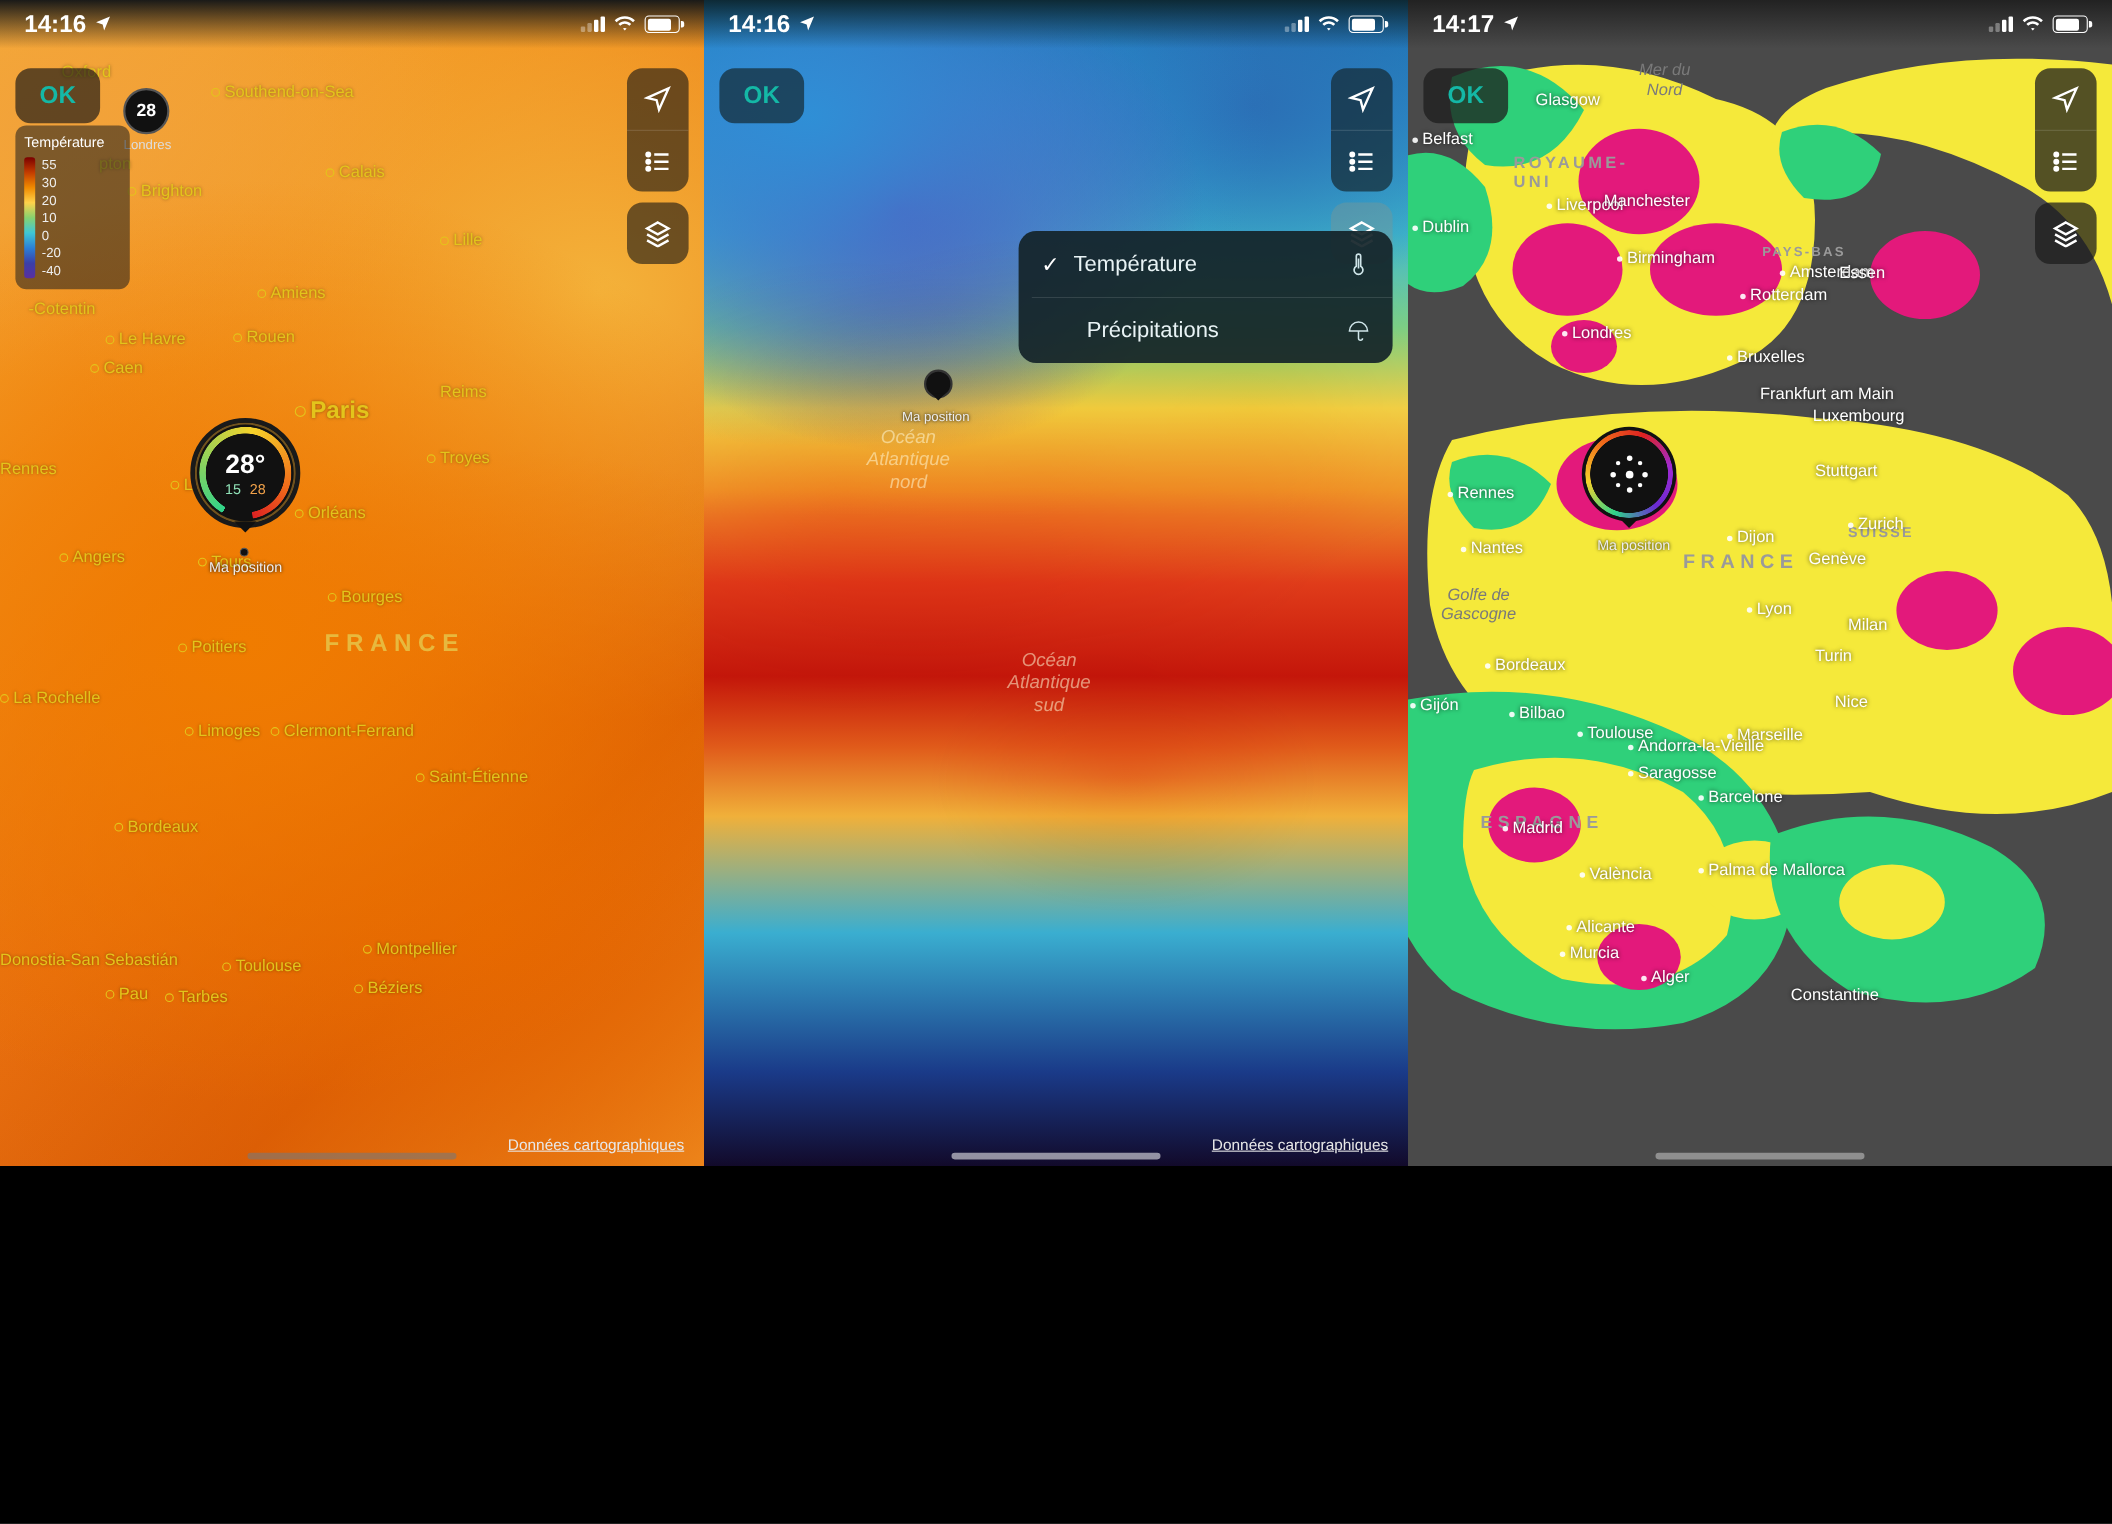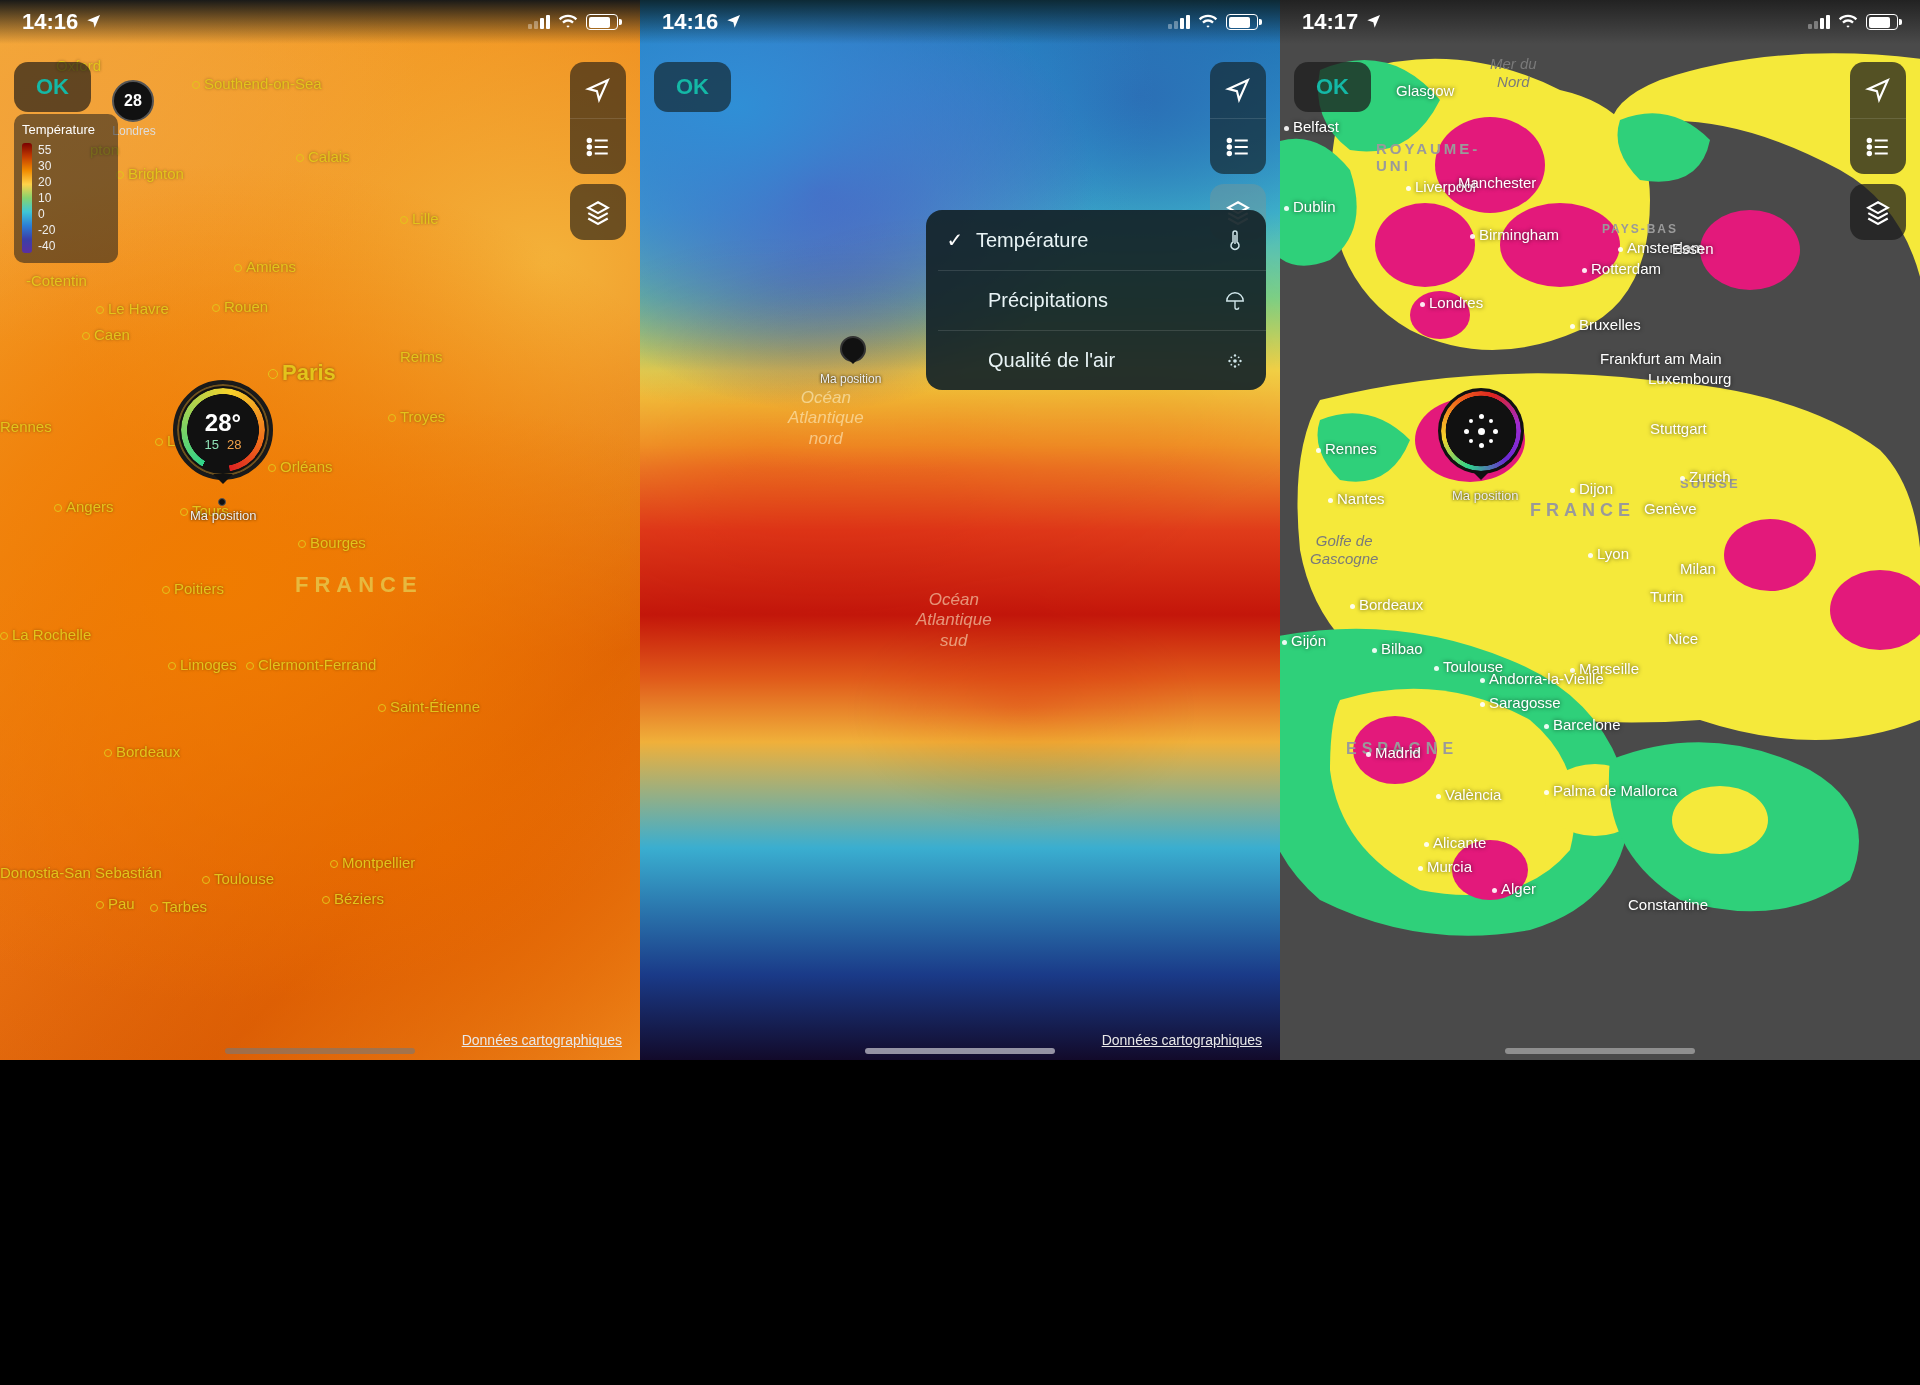--- a/index.html
+++ b/index.html
@@ -311,37 +311,20 @@
             </svg>
           </span>
     </div>
     <div class="layer-item">
       <span class="layer-check"></span>
       <span class="layer-label">Précipitations</span>
       <span class="layer-icon">
             <svg width="22" height="22" viewBox="0 0 24 24" fill="none" stroke="#cfe5e9" stroke-width="1.5">
               <path d="M12 3a9 9 0 0 1 9 9H3a9 9 0 0 1 9-9z"></path>
               <path d="M12 12v7a2 2 0 0 0 4 0"></path>
-            </svg>
-          </span>
-    </div>
-    <div class="layer-item">
-      <span class="layer-check"></span>
-      <span class="layer-label">Qualité de l'air</span>
-      <span class="layer-icon">
-            <svg width="22" height="22" viewBox="0 0 24 24" fill="#cfe5e9">
-              <circle cx="12" cy="12" r="2"></circle>
-              <circle cx="6" cy="12" r="1.3"></circle>
-              <circle cx="18" cy="12" r="1.3"></circle>
-              <circle cx="12" cy="6" r="1.3"></circle>
-              <circle cx="12" cy="18" r="1.3"></circle>
-              <circle cx="8" cy="8" r="1"></circle>
-              <circle cx="16" cy="8" r="1"></circle>
-              <circle cx="8" cy="16" r="1"></circle>
-              <circle cx="16" cy="16" r="1"></circle>
             </svg>
           </span>
     </div>
   </div>
 
   <span class="footer-link">Données cartographiques</span>
   <div class="home-ind"></div>
 </div>
 
 <div class="panel">

